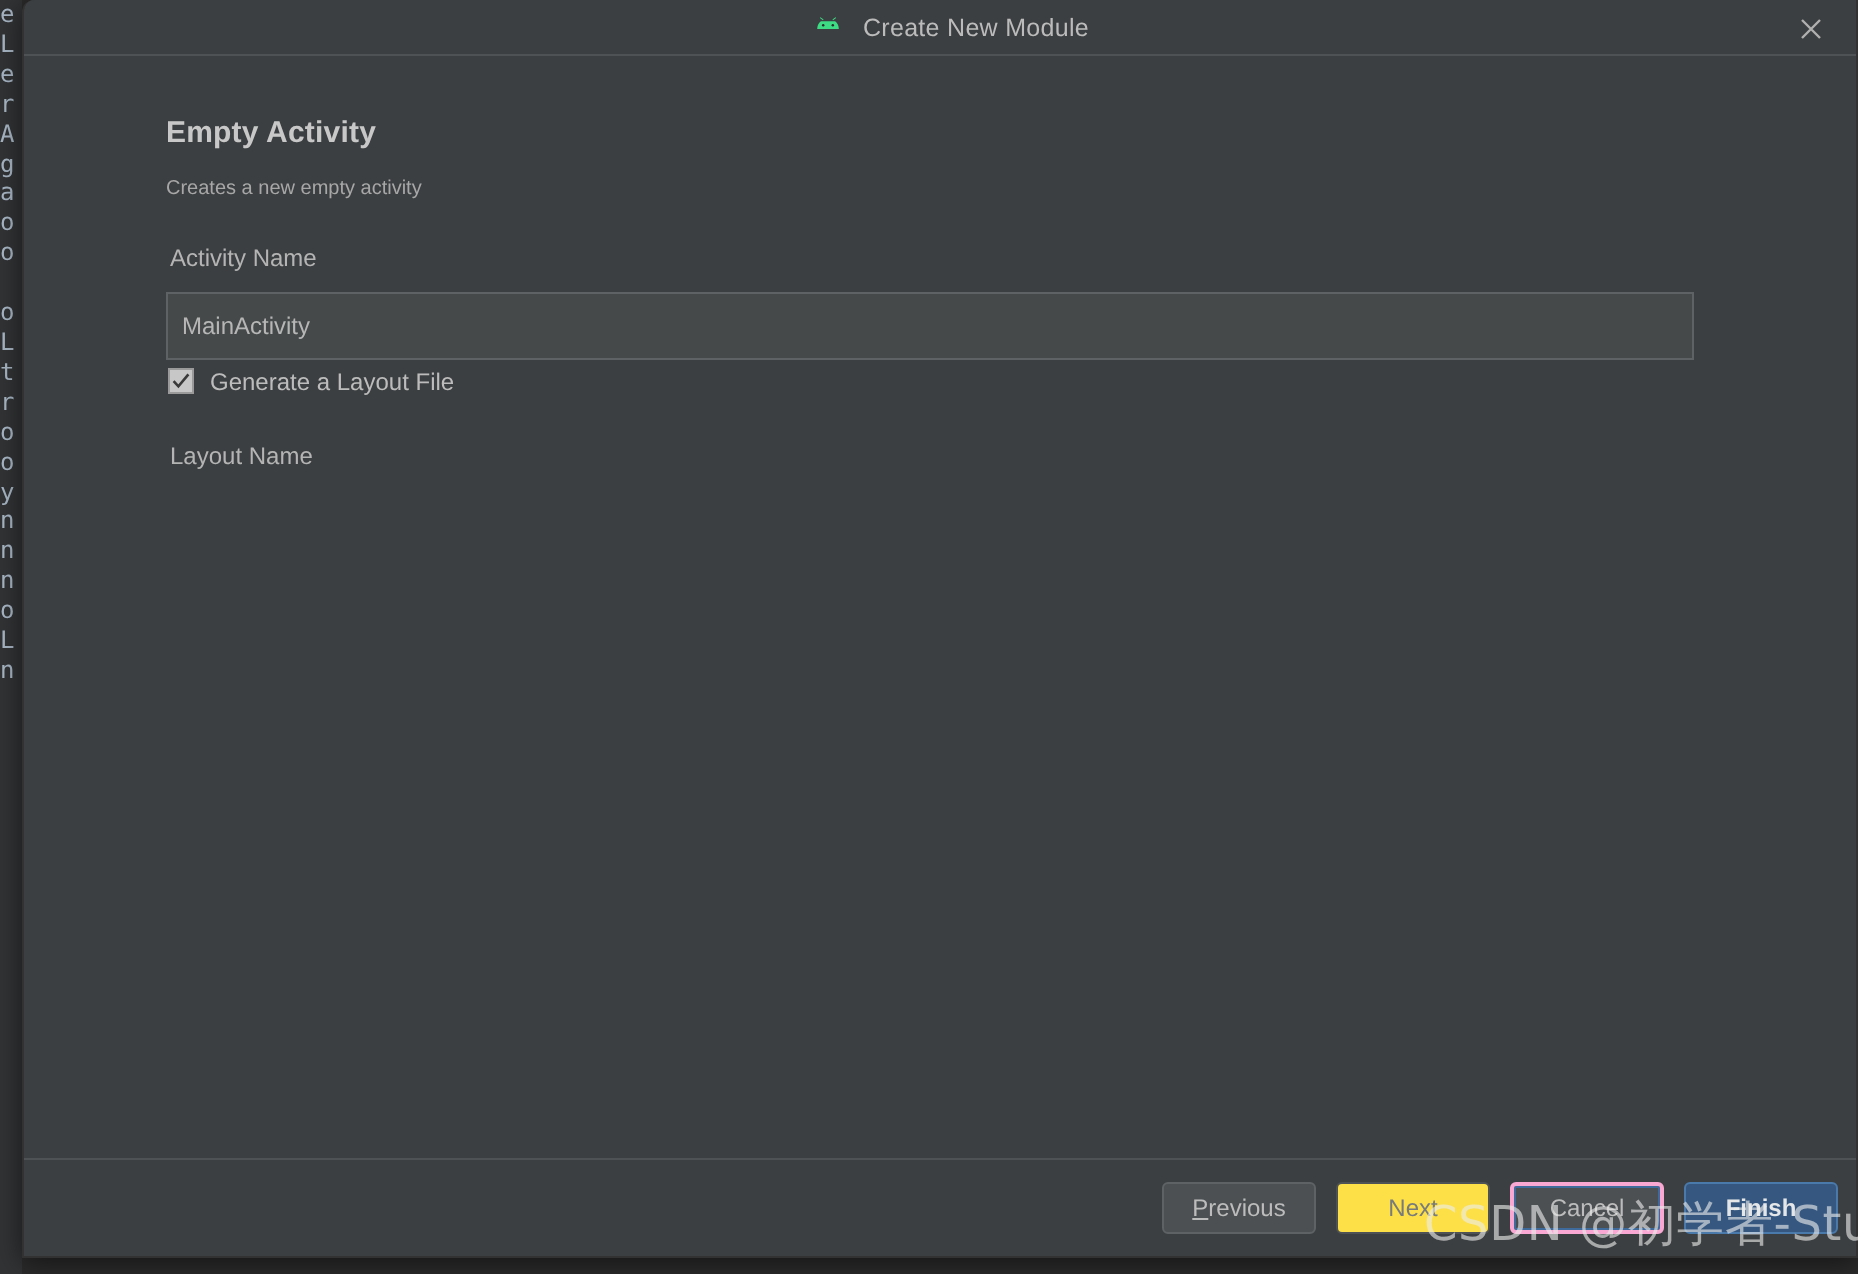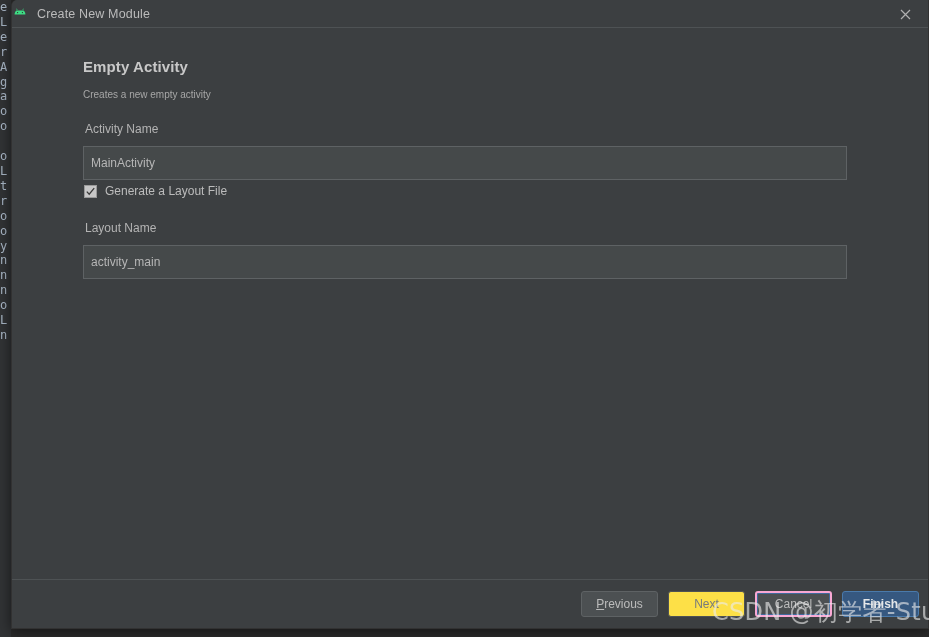--- a/index.html
+++ b/index.html
@@ -77,21 +77,23 @@
     overflow: hidden;
   }
 
   .titlebar {
     position: relative;
     height: 28px;
     background: #3c3f41;
     border-bottom: 1px solid #4e5254;
     display: flex;
     align-items: center;
-    box-sizing: border-box;
+    padding-left: 11px;
+    box-sizing: border-box;
+    justify-content: center;
   }
   .android-icon {
     width: 16px; height: 16px;
     flex: 0 0 16px;
     display: block;
   }
   .title-text {
     margin-left: 9px;
     font-size: 12.5px;
     color: #bbbbbb;
@@ -157,21 +159,21 @@
     outline: none;
   }
   .fld-activity { top: 118px; }
   .fld-layout   { top: 217px; }
 
   .checkbox-row {
     position: absolute;
     left: 72px;
     top: 156px;
     display: flex;
-    align-items: flex-end;
+    align-items: flex-start;
   }
   .cbox {
     width: 13px; height: 13px;
     background: #c7c7c7;
     border: 1px solid #9a9a9a;
     box-sizing: border-box;
     display: flex;
     align-items: center;
     justify-content: center;
     flex: 0 0 13px;
@@ -316,21 +318,20 @@
       <div class="checkbox-row">
         <span class="cbox">
           <svg width="11" height="11" viewBox="0 0 11 11">
             <path d="M1.8 5.6 L4.2 8.2 L9.2 2.2" stroke="#3a3a3a" stroke-width="1.3" fill="none"></path>
           </svg>
         </span>
         <span class="cbox-label">Generate a Layout File</span>
       </div>
 
       <label class="field-label lbl-layout">Layout Name</label>
-      <input class="text-field fld-layout" type="text" value="activity_main" style="">
 
     </div>
 
     <div class="footer">
       <div class="btn btn-default">
         <span class="mnemonic">P</span>
           <span>revious</span>
       </div>
       <div class="btn btn-disabled">
         <span>Next</span>

